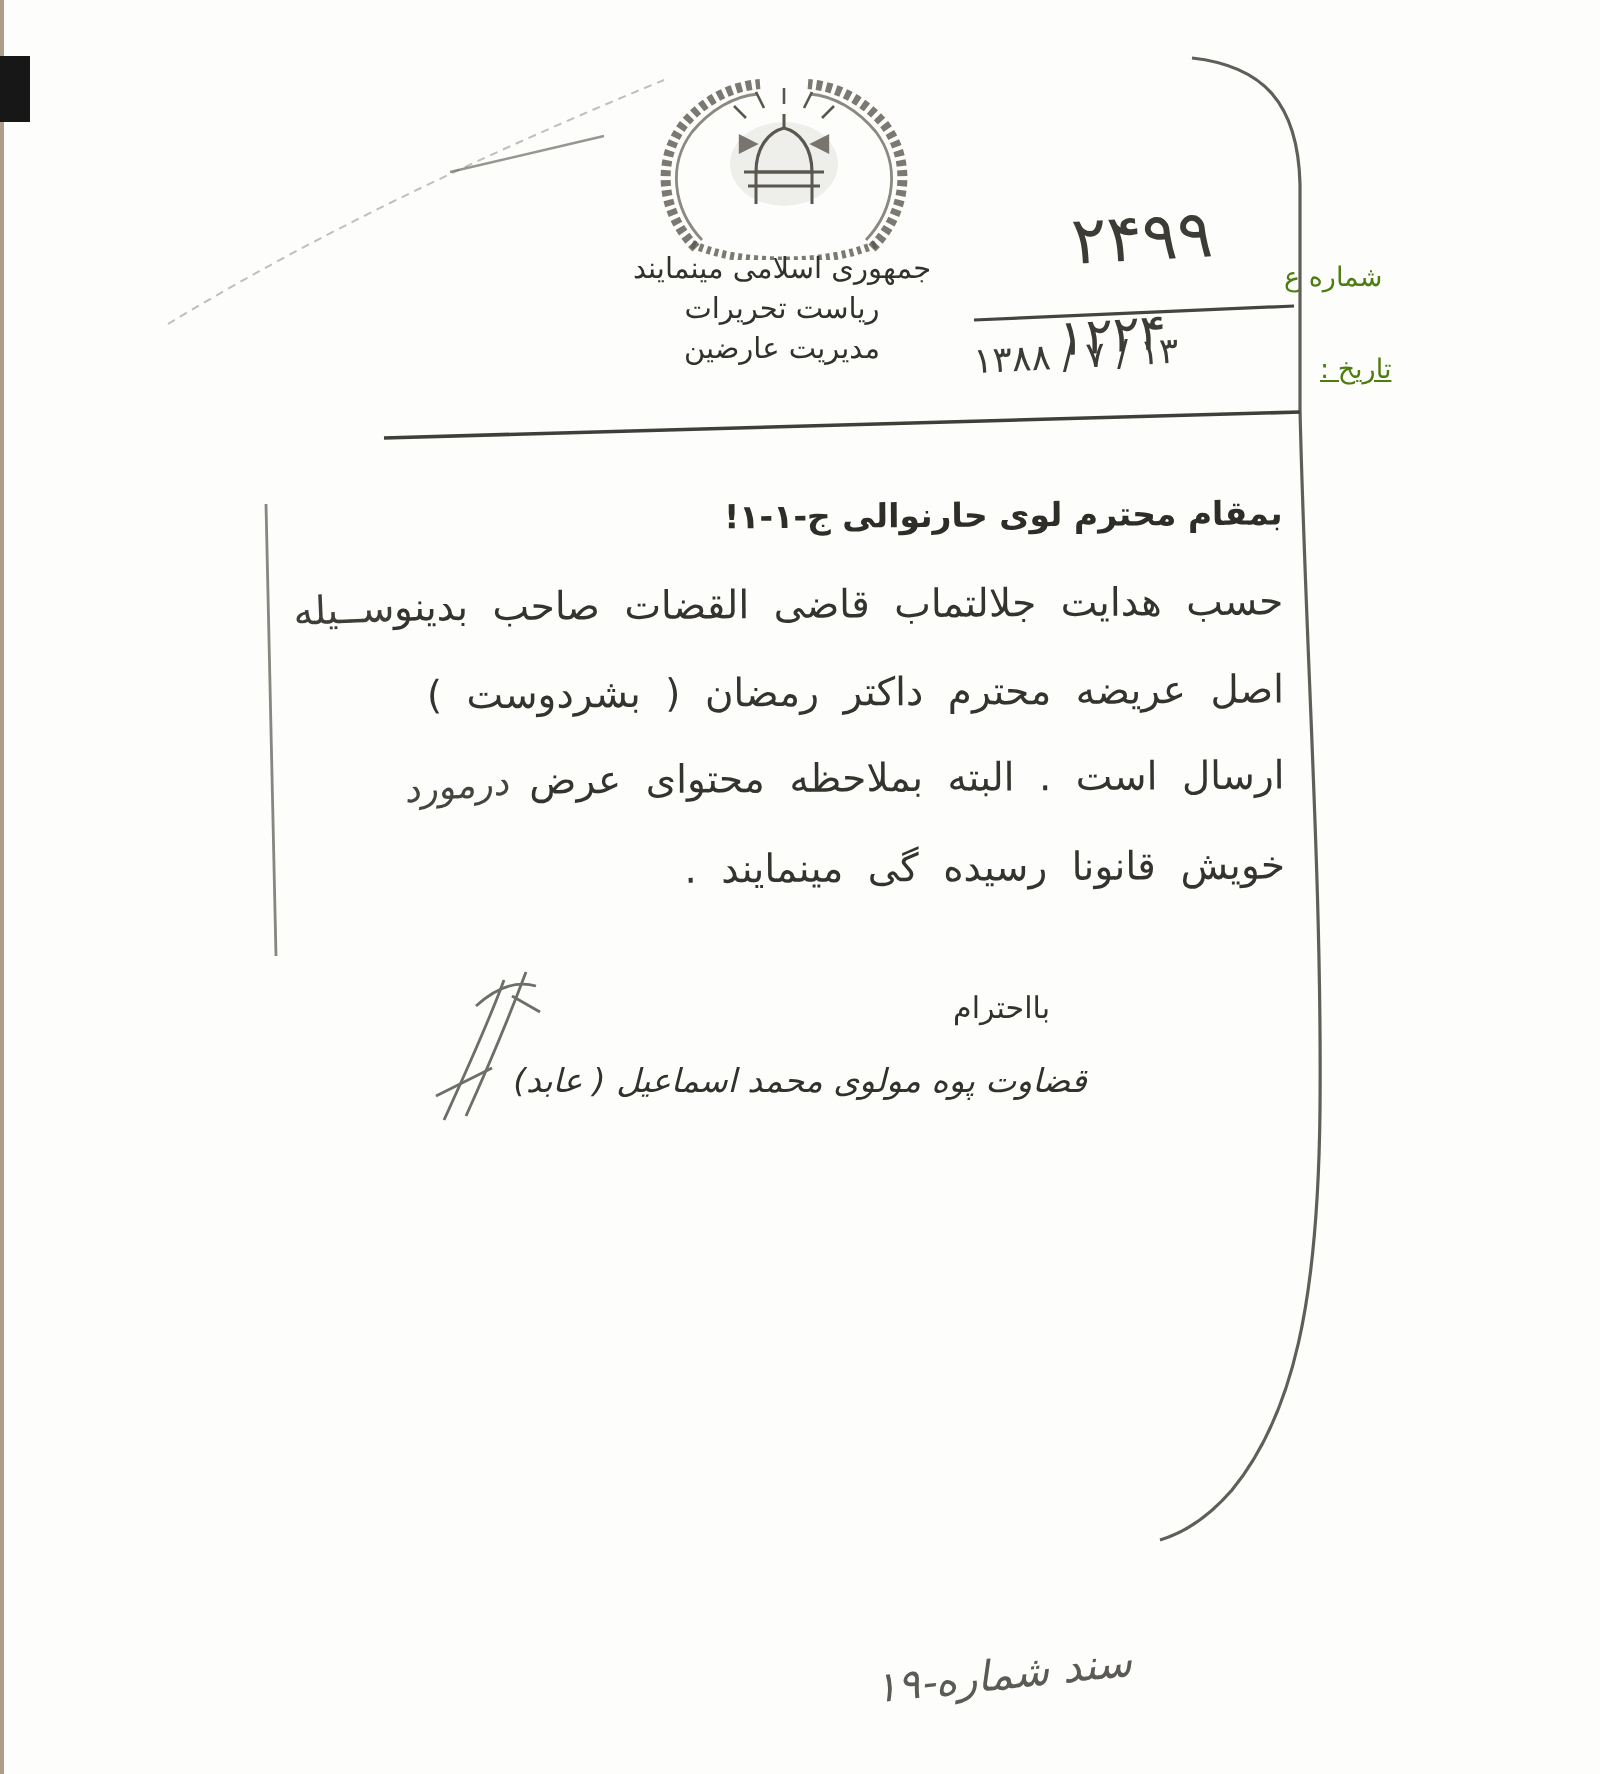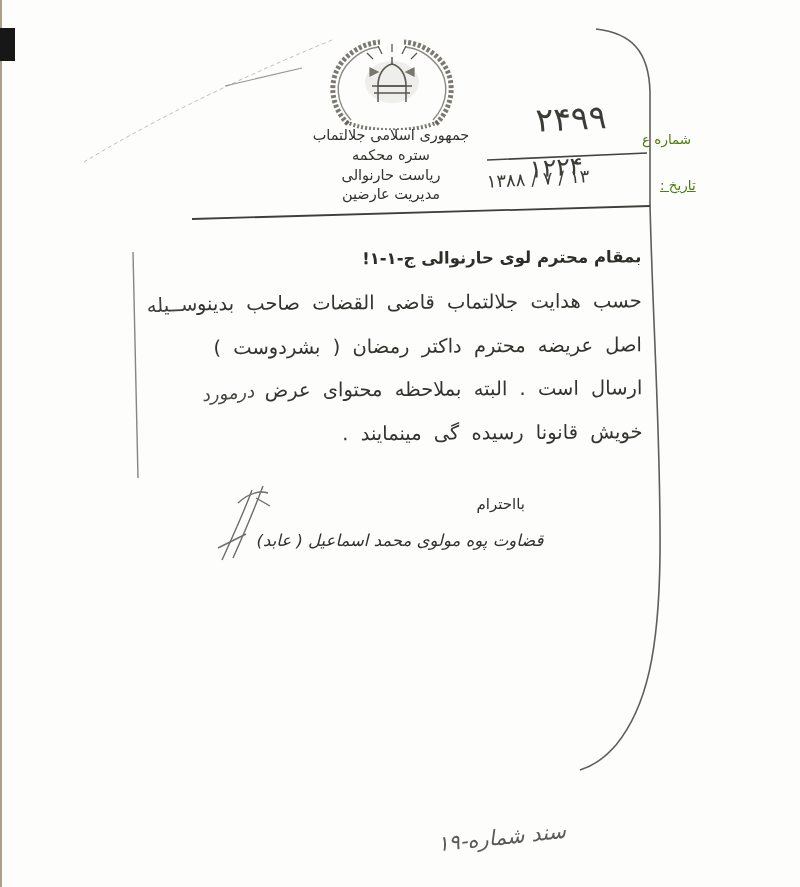--- a/index.html
+++ b/index.html
@@ -95,23 +95,22 @@
 
       <path d="M 60,50 C 60,38 66,30 74,28 C 82,30 88,38 88,50 Z" stroke-width="1.6"></path>
       <path d="M 54,50 L 94,50 M 56,57 L 92,57 M 60,50 L 60,66 M 88,50 L 88,66 M 74,28 L 74,21" stroke-width="1.5"></path>
       <path d="M 60,36 L 52,32 L 52,40 Z M 88,36 L 96,32 L 96,40 Z" stroke-width="1.2" fill="#5a574f" opacity="0.8"></path>
 
       <path d="M 74,16 L 74,8 M 64,18 L 60,10 M 84,18 L 88,10 M 55,23 L 49,17 M 93,23 L 99,17" stroke-width="1.3"></path>
     </g>
   </svg>
 
   <div class="abs org-block rtl">
-    <div>جمهوری اسلامی جلالتماب</div>
-    <div>ستره محکمه</div>
-    <div>ریاست حارنوالی</div>
+    <div>جمهوری اسلامی مینمایند</div>
+    <div>ریاست تحریرات</div>
     <div>مدیریت عارضین</div>
   </div>
 
   <div class="abs hw serial-big rtl">۲۴۹۹</div>
   <div class="abs label serial-label rtl">شماره ع</div>
   <div class="abs hw ref-num rtl">۱۲۲۴</div>
   <div class="abs label date-label rtl">تاریخ :</div>
   <div class="abs hw date-val rtl">۱۳ / ۷ / ۱۳۸۸</div>
 
   <div class="abs body-block rtl">

